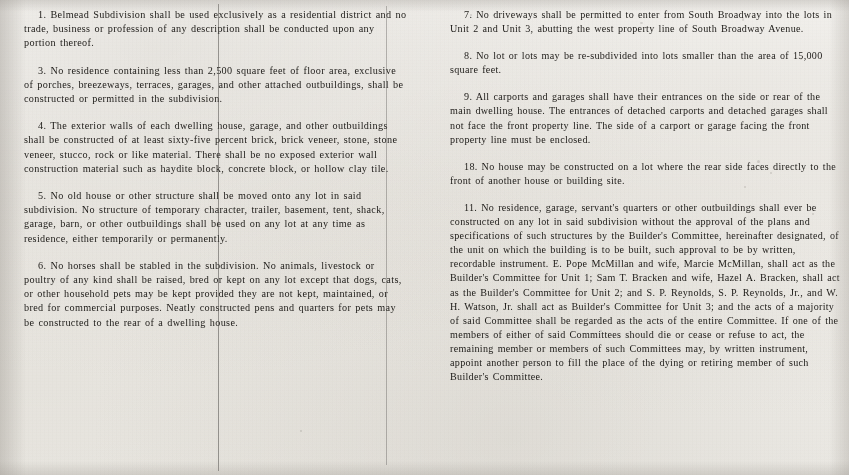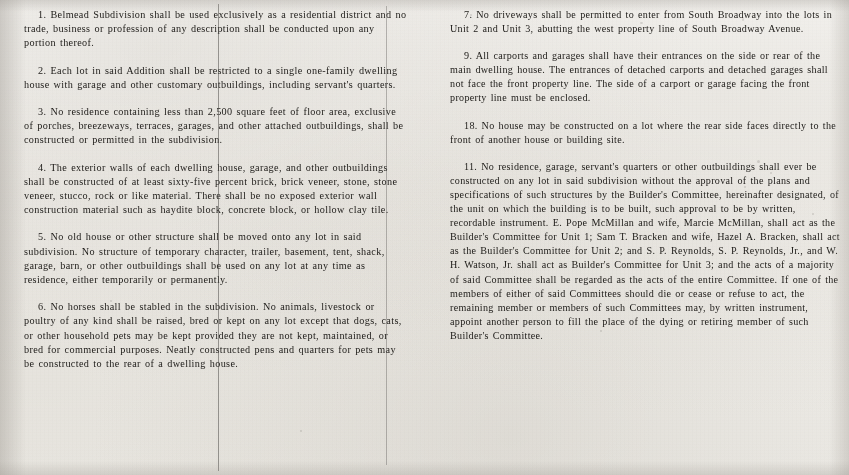--- a/index.html
+++ b/index.html
@@ -129,29 +129,29 @@
 </style>
 </head>
 <body>
 
 <div class="page">
 
   <div class="columns">
 
     <div class="column left">
       <p class="clause"><span class="num">1.</span> <span>Belmead Subdivision shall be used exclusively as a residential district and no trade, business or profession of any description shall be conducted upon any portion thereof.</span></p>
-      <p class="clause"><span class="num">2.</span> <span>Each lot in said Addition shall be restricted to a single one-family dwelling house with garage and other customary outbuildings, including servant's quarters.</span></p>
       <p class="clause"><span class="num">3.</span> <span>No residence containing less than 2,500 square feet of floor area, exclusive of porches, breezeways, terraces, garages, and other attached outbuildings, shall be constructed or permitted in the subdivision.</span></p>
       <p class="clause"><span class="num">4.</span> <span>The exterior walls of each dwelling house, garage, and other outbuildings shall be constructed of at least sixty-five percent brick, brick veneer, stone, stone veneer, stucco, rock or like material. There shall be no exposed exterior wall construction material such as haydite block, concrete block, or hollow clay tile.</span></p>
       <p class="clause"><span class="num">5.</span> <span>No old house or other structure shall be moved onto any lot in said subdivision. No structure of temporary character, trailer, basement, tent, shack, garage, barn, or other outbuildings shall be used on any lot at any time as residence, either temporarily or permanently.</span></p>
       <p class="clause last"><span class="num">6.</span> <span>No horses shall be stabled in the subdivision. No animals, livestock or poultry of any kind shall be raised, bred or kept on any lot except that dogs, cats, or other household pets may be kept provided they are not kept, maintained, or bred for commercial purposes. Neatly constructed pens and quarters for pets may be constructed to the rear of a dwelling house.</span></p>
     </div>
 
     <div class="column right">
       <p class="clause"><span class="num">7.</span> <span>No driveways shall be permitted to enter from South Broadway into the lots in Unit 2 and Unit 3, abutting the west property line of South Broadway Avenue.</span></p>
+      <p class="clause"><span class="num">8.</span> <span>No lot or lots may be re-subdivided into lots smaller than the area of 15,000 square feet.</span></p>
       <p class="clause"><span class="num">9.</span> <span>All carports and garages shall have their entrances on the side or rear of the main dwelling house. The entrances of detached carports and detached garages shall not face the front property line. The side of a carport or garage facing the front property line must be enclosed.</span></p>
       <p class="clause"><span class="num">18.</span> <span>No house may be constructed on a lot where the rear side faces directly to the front of another house or building site.</span></p>
       <p class="clause tight last"><span class="num">11.</span> <span>No residence, garage, servant's quarters or other outbuildings shall ever be constructed on any lot in said subdivision without the approval of the plans and specifications of such structures by the Builder's Committee, hereinafter designated, of the unit on which the building is to be built, such approval to be by written, recordable instrument. E. Pope McMillan and wife, Marcie McMillan, shall act as the Builder's Committee for Unit 1; Sam T. Bracken and wife, Hazel A. Bracken, shall act as the Builder's Committee for Unit 2; and S. P. Reynolds, S. P. Reynolds, Jr., and W. H. Watson, Jr. shall act as Builder's Committee for Unit 3; and the acts of a majority of said Committee shall be regarded as the acts of the entire Committee. If one of the members of either of said Committees should die or cease or refuse to act, the remaining member or members of such Committees may, by written instrument, appoint another person to fill the place of the dying or retiring member of such Builder's Committee.</span></p>
     </div>
 
   </div>
 
   <div class="gutter-line"></div>
   <div class="gutter-line second"></div>
 

